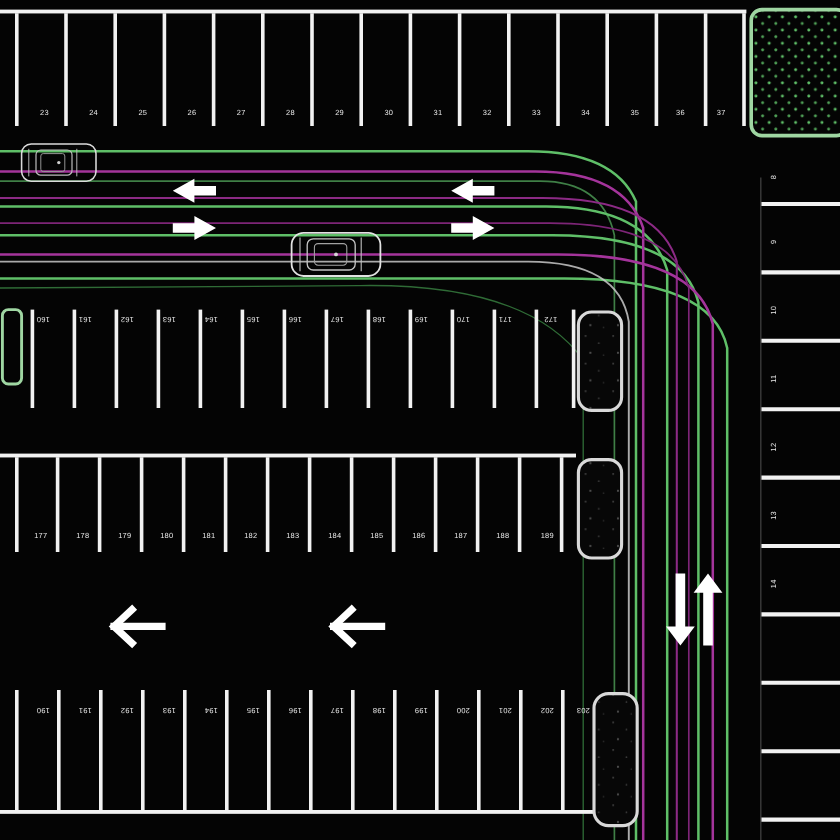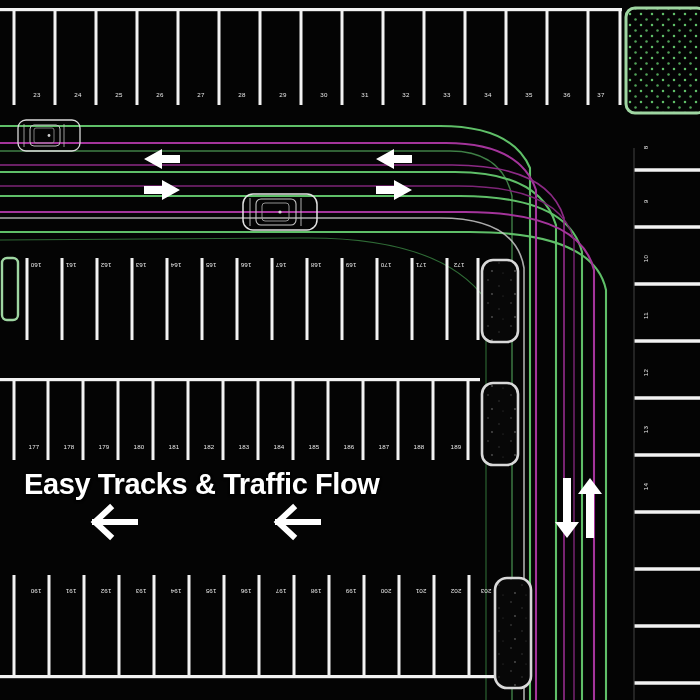--- a/index.html
+++ b/index.html
@@ -280,21 +280,20 @@
   <div class="stall-num flip" style="left:474px;top:588px;width:24px;">203</div>
 
   <div class="stall-num rot" style="left:634px;top:144px;width:22px;">8</div>
   <div class="stall-num rot" style="left:634px;top:198px;width:22px;">9</div>
   <div class="stall-num rot" style="left:634px;top:255px;width:22px;">10</div>
   <div class="stall-num rot" style="left:634px;top:312px;width:22px;">11</div>
   <div class="stall-num rot" style="left:634px;top:369px;width:22px;">12</div>
   <div class="stall-num rot" style="left:634px;top:426px;width:22px;">13</div>
   <div class="stall-num rot" style="left:634px;top:483px;width:22px;">14</div>
 
-  <div id="title-overlay">Easy Tracks &amp; Traffic Flow</div>
 
   <svg class="svgfull" style="pointer-events:none;">
     <g fill="#ffffff" stroke="#ffffff" stroke-width="2" stroke-linecap="square">
       <g>
         <line x1="95" y1="522" x2="135" y2="522" stroke-width="6"></line>
         <polyline points="110,508 95,522 110,536" fill="none" stroke-width="6"></polyline>
       </g>
       <g>
         <line x1="278" y1="522" x2="318" y2="522" stroke-width="6"></line>
         <polyline points="293,508 278,522 293,536" fill="none" stroke-width="6"></polyline>

